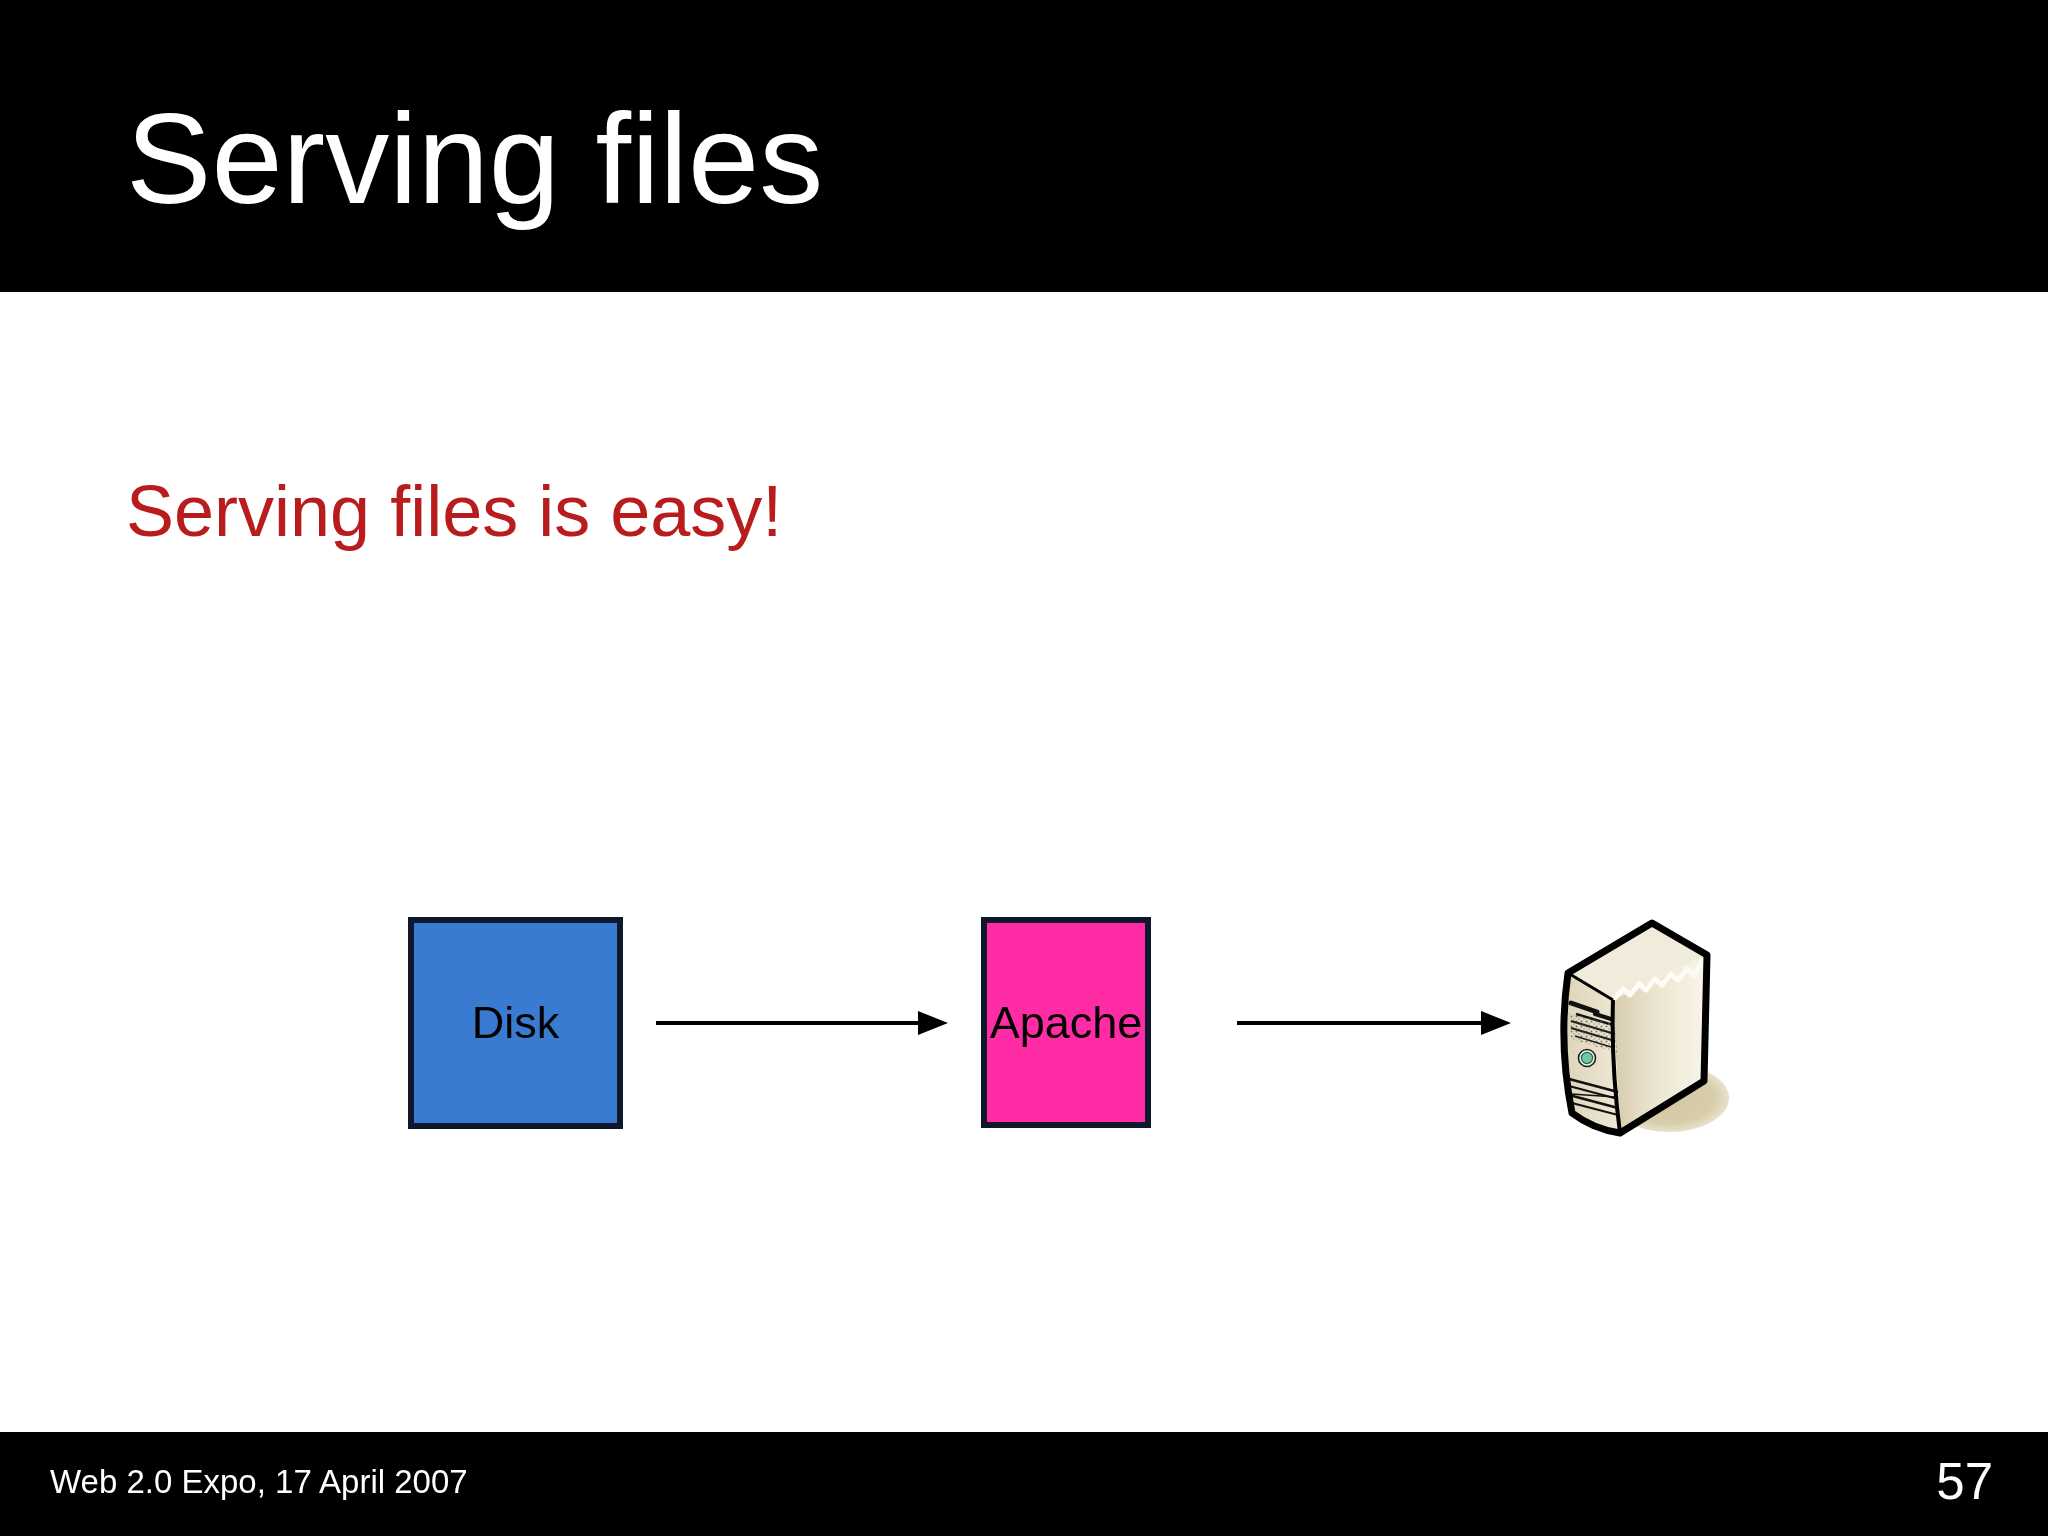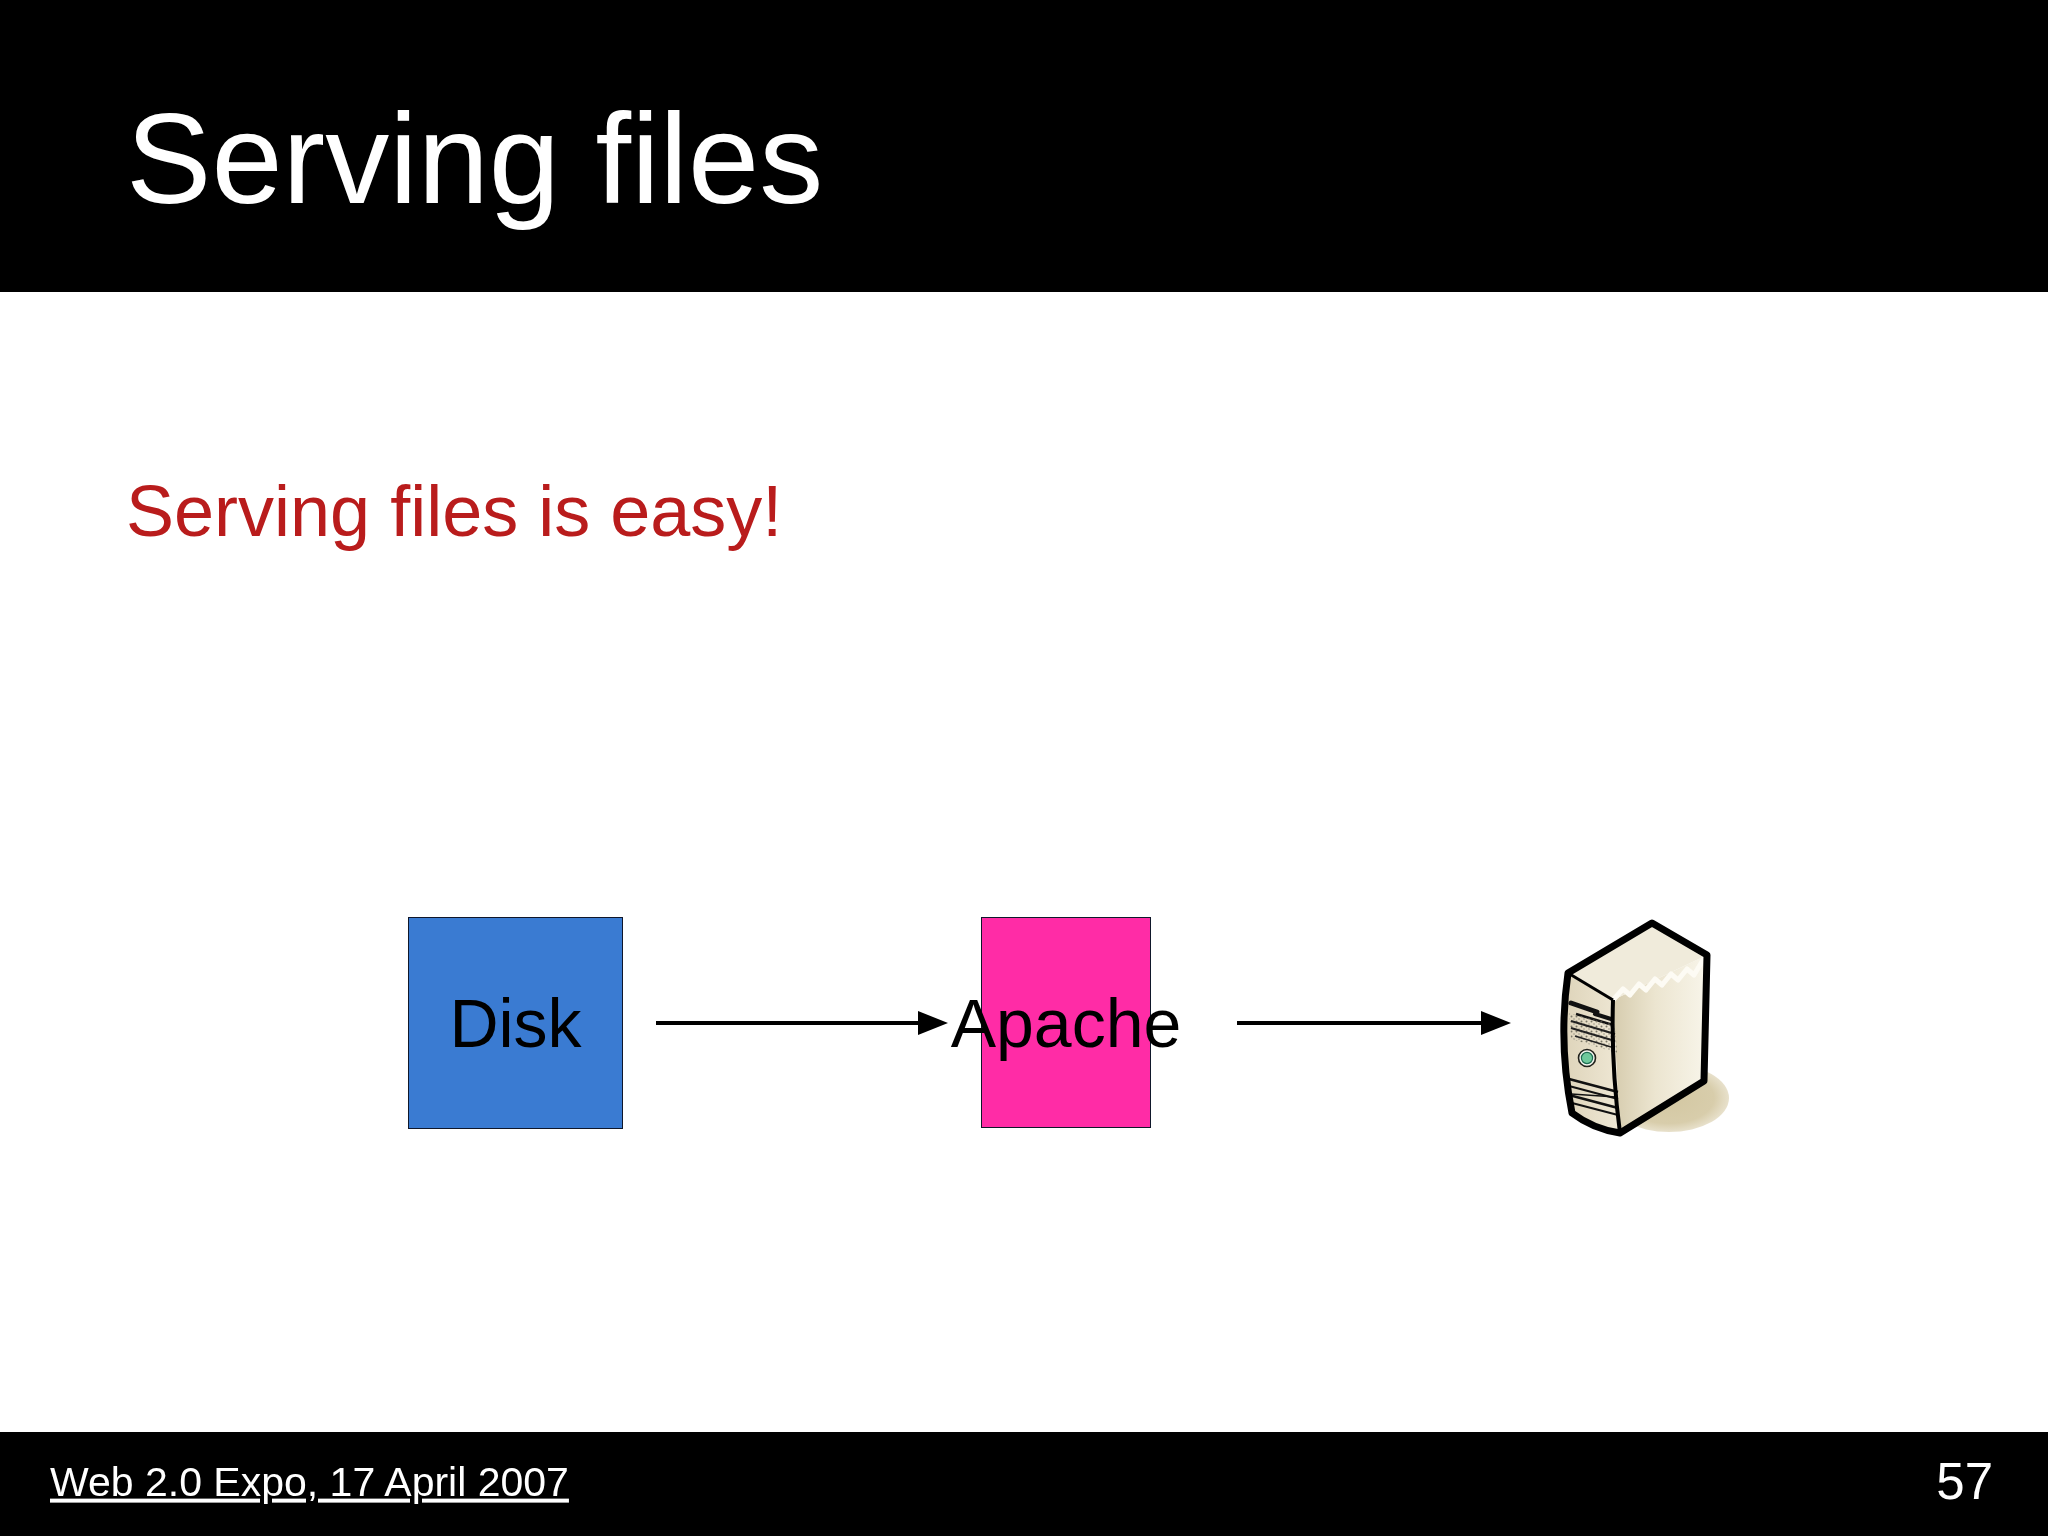--- a/index.html
+++ b/index.html
@@ -36,25 +36,25 @@
     font-size: 72px;
     line-height: 1.05;
     color: #b91c1c;
     white-space: nowrap;
   }
 
   
   .diagram-node {
     position: absolute;
     box-sizing: border-box;
-    border: 1px solid #0f172a;
+    border: 6px solid #0f172a;
     display: flex;
     align-items: center;
     justify-content: center;
-    font-size: 68px;
+    font-size: 45px;
     color: #000000;
   }
   .node-disk {
     left: 408px; top: 917px;
     width: 215px; height: 212px;
     background: #3a7bd2;
   }
   .node-apache {
     left: 981px; top: 917px;
     width: 170px; height: 211px;
@@ -70,23 +70,22 @@
     position: absolute;
     left: 0; top: 1432px;
     width: 2048px; height: 104px;
     background: #000000;
     color: #ffffff;
   }
   .footer-left {
     position: absolute;
     left: 50px; top: 50%;
     transform: translateY(-54%);
-    font-size: 41px;
+    font-size: 33px;
     white-space: nowrap;
-    text-decoration: underline;
   }
   .footer-page-number {
     position: absolute;
     right: 55px; top: 50%;
     transform: translateY(-54%);
     font-size: 51px;
   }
 </style>
 </head>
 <body>

